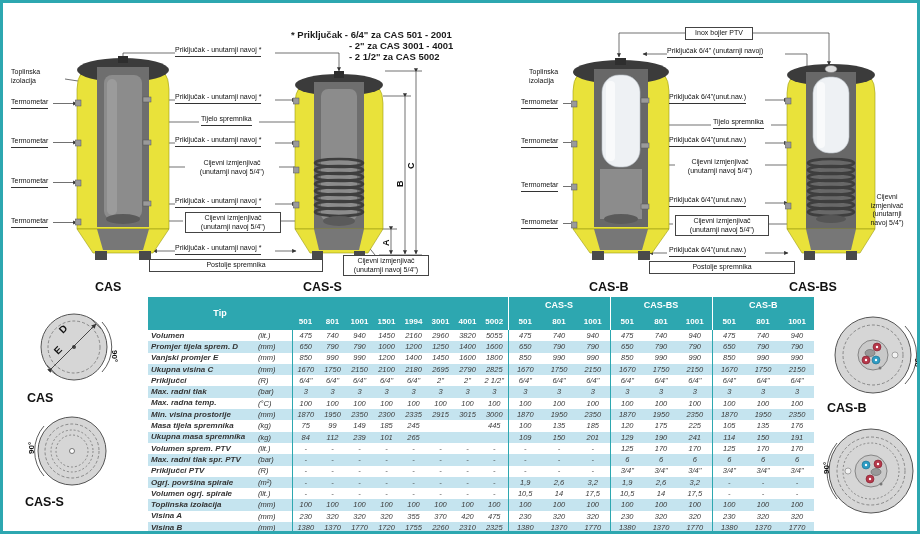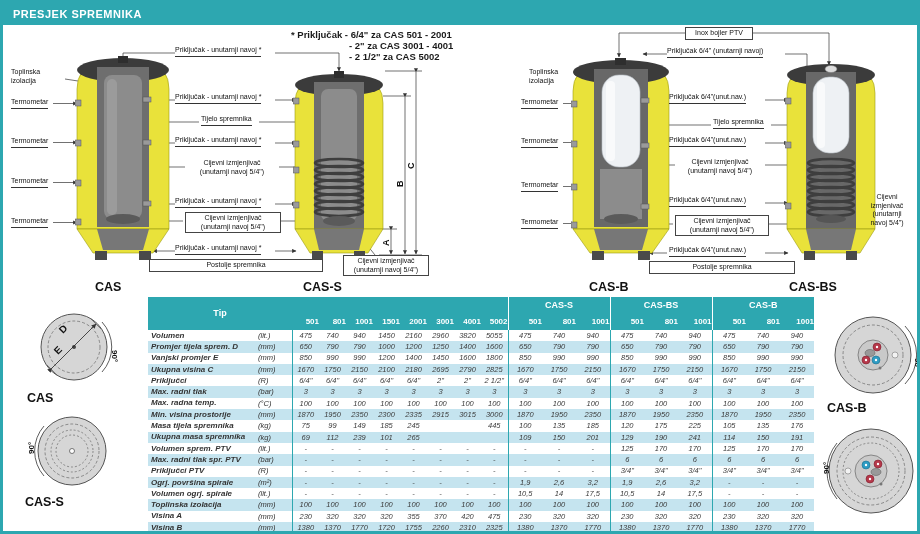--- a/index.html
+++ b/index.html
@@ -18,36 +18,35 @@
   .wrap{white-space:normal;}
   .tname{position:absolute;font-weight:bold;font-size:12.5px;color:#111;text-align:left;z-index:4;}
   .tank,.underlay,.tview{position:absolute;z-index:2;}
   .underlay{left:0;top:0;z-index:1;}
   
   .spec{position:absolute;left:145px;top:294px;z-index:3;}
   .spec table{border-collapse:collapse;table-layout:fixed;width:666px;}
   .spec th,.spec td{padding:0;line-height:1;overflow:hidden;}
   .spec thead th{background:#2da7b0;color:#fff;font-weight:bold;}
   .spec thead tr:first-child th{height:17px;font-size:9px;}
-  .spec thead tr:last-child th{height:16px;font-size:8px;text-align:right;}
+  .spec thead tr:last-child th{height:16px;font-size:8px;}
   .spec th.corner{font-size:10px;vertical-align:middle;}
   .spec .hsep{border-left:1px solid rgba(255,255,255,.45);}
   .spec tbody tr{height:11.3px;font-style:italic;}
   .spec tbody tr:nth-child(even){background:#c5e4ef;}
   .spec th.lbl{font-size:8px;font-weight:bold;text-align:left;padding-left:3px;color:#333;white-space:nowrap;}
   .spec td.unit{font-size:7.5px;padding-right:2px;color:#333;white-space:nowrap;}
   .spec td.val{font-size:7.5px;text-align:center;color:#3a3a3a;white-space:nowrap;}
   .spec .sep{border-left:1.4px solid #2da7b0;}
 </style>
 </head>
 <body>
 
 <div class="page">
 
-  <div class="titlebar">PRESJEK SPREMNIKA</div>
 
   <div class="note" style="left:288px;top:26px;">* Priključak  -  6/4" za CAS 501 - 2001</div>
   <div class="note" style="left:346px;top:37px;">-  2" za CAS 3001 - 4001</div>
   <div class="note" style="left:346px;top:48px;">-  2 1/2" za CAS 5002</div>
 
   <svg class="underlay" width="920" height="294" viewBox="0 0 920 294">
     <defs>
       <marker id="arw" markerWidth="7" markerHeight="7" refX="5.5" refY="3" orient="auto">
         <path d="M0,0 L6,3 L0,6 Z" fill="#333"></path>
       </marker>
@@ -357,21 +356,21 @@
             <th class="grp" colspan="8"></th>
             <th class="grp hsep" colspan="3">CAS-S</th>
             <th class="grp hsep" colspan="3">CAS-BS</th>
             <th class="grp hsep" colspan="3">CAS-B</th>
           </tr>
           <tr>
             <th class="colnum">501</th>
             <th class="colnum">801</th>
             <th class="colnum">1001</th>
             <th class="colnum">1501</th>
-            <th class="colnum">2001</th>
+            <th class="colnum">1994</th>
             <th class="colnum">3001</th>
             <th class="colnum">4001</th>
             <th class="colnum">5002</th>
             <th class="colnum hsep">501</th>
             <th class="colnum">801</th>
             <th class="colnum">1001</th>
             <th class="colnum hsep">501</th>
             <th class="colnum">801</th>
             <th class="colnum">1001</th>
             <th class="colnum hsep">501</th>
@@ -565,21 +564,21 @@
             <td class="val sep">120</td>
             <td class="val">175</td>
             <td class="val">225</td>
             <td class="val sep">105</td>
             <td class="val">135</td>
             <td class="val">176</td>
           </tr>
           <tr>
             <th class="lbl">Ukupna masa spremnika</th>
             <td class="unit">(kg)</td>
-            <td class="val sep">69</td>
+            <td class="val sep">84</td>
             <td class="val">112</td>
             <td class="val">239</td>
             <td class="val">101</td>
             <td class="val">265</td>
             <td class="val"></td>
             <td class="val"></td>
             <td class="val"></td>
             <td class="val sep">109</td>
             <td class="val">150</td>
             <td class="val">201</td>

